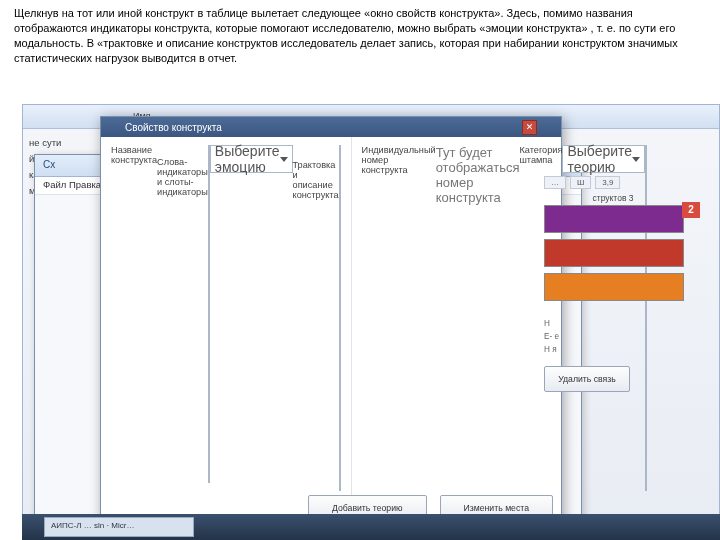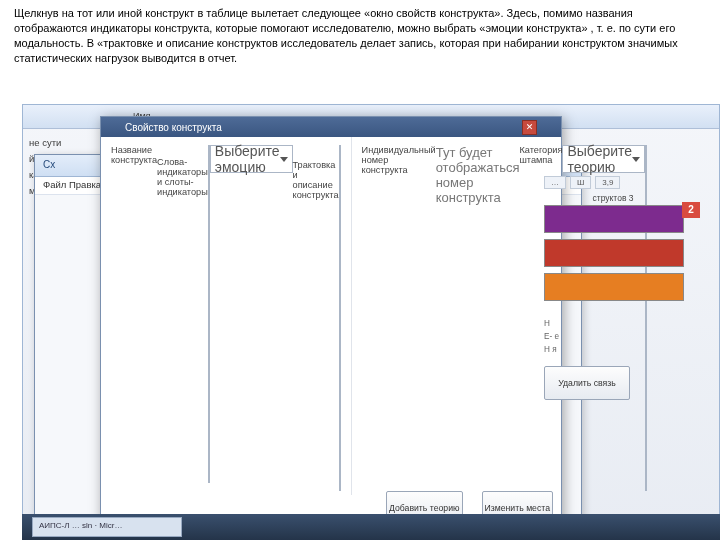--- a/index.html
+++ b/index.html
@@ -19,39 +19,39 @@
   .dlg-close{width:15px;height:15px;background:#c74a3e;border:1px solid #8a2e24;color:#fff;font-size:9px;text-align:center;line-height:13px}
   .dlg-body{position:absolute;top:20px;bottom:50px;left:0;right:0;display:flex}
   .col{flex:1;padding:8px 10px 4px;display:flex;flex-direction:row;font-size:9px;color:#333}
   .col:first-child{border-right:1px solid #e0e4eb}
   .lbl{font-size:9.2px;color:#444;margin-bottom:4px}
   .note{font-size:13px;color:#777;margin-bottom:8px}
   .listbox{flex:1;border:1px solid #abb6c6;background:#fff;margin-bottom:8px}
   .combo{height:18px;border:1px solid #abb6c6;background:#fff;display:flex;align-items:center;justify-content:space-between;padding:13px 4px;font-size:14px;color:#555}
   .arrow{width:0;height:0;border-left:4px solid transparent;border-right:4px solid transparent;border-top:5px solid #555}
   .multiline{flex:1;border:1px solid #abb6c6;background:#fff;margin-bottom:0}
-  .dlg-foot1{position:absolute;bottom:24px;left:0;right:0;height:26px;display:flex;align-items:center;gap:19px;padding:0 8px}
+  .dlg-foot1{position:absolute;bottom:24px;left:0;right:0;height:26px;display:flex;align-items:center;gap:13px;padding:0 8px}
   .dlg-foot2{position:absolute;bottom:0;left:0;right:0;height:24px;display:flex;align-items:center;gap:6px;padding:0 8px;background:#efefef}
-  .btn{height:34px;border:1px solid #9aa6b8;background:linear-gradient(#fdfdfd,#e7ebf1);font-size:8.7px;color:#333;padding:0 2px;display:flex;align-items:center;justify-content:center;border-radius:2px;white-space:nowrap}
+  .btn{height:26px;border:1px solid #9aa6b8;background:linear-gradient(#fdfdfd,#e7ebf1);font-size:8.7px;color:#333;padding:0 23px;display:flex;align-items:center;justify-content:center;border-radius:2px;white-space:nowrap}
   .btn.wide{flex:0 0 auto}
   .spacer{flex:1}
   .right-panel{position:absolute;top:72px;right:36px;width:140px;}
   .rp-tabs{display:flex;font-size:8px;gap:4px;margin-bottom:2px;color:#555}
   .rp-tabs span{border:1px solid #c1cbd8;padding:1px 6px;background:#eef2f8}
   .rp-head{font-size:8.5px;color:#444;margin:4px 0 2px;text-align:center;padding-right:2px}
   .swatch{height:28px;margin-bottom:6px;border:1px solid #888}
   .sw-purple{background:#7d2b8e}
   .sw-red{background:#c0392b}
   .sw-orange{background:#e67e22}
   .num-box{position:absolute;right:20px;top:98px;width:18px;height:16px;background:#d94b3f;color:#fff;font-size:10px;text-align:center;line-height:16px;font-weight:bold}
   .rp-lines{font-size:8.2px;color:#666;margin-top:18px}
   .rp-lines div{margin-bottom:4px}
   .rp-btn{margin-top:12px;width:86px}
   .taskbar{position:absolute;bottom:0;left:0;right:0;height:26px;background:linear-gradient(#3a506e,#243449)}
-  .task-item{position:absolute;bottom:3px;left:10px;height:20px;width:150px;background:#d8e2ef;border:1px solid #98a9c1;font-size:8px;color:#334;padding:3px 6px}
+  .task-item{position:absolute;bottom:3px;left:22px;height:20px;width:150px;background:#d8e2ef;border:1px solid #98a9c1;font-size:8px;color:#334;padding:3px 6px}
 </style>
 </head>
 <body>
 
 <p class="para">Щелкнув на тот или иной конструкт в таблице вылетает следующее «окно свойств конструкта». Здесь, помимо названия отображаются индикаторы конструкта, которые помогают исследователю, можно выбрать «эмоции конструкта» , т. е. по сути его модальность. В «трактовке и описание конструктов исследователь делает запись, которая при набирании конструктом значимых статистических нагрузок выводится в отчет.</p>
 
 <div class="stage">
   <div class="bg">
     <div class="bg-header">
       <span style="font-size:9px;color:#3b3b3b;padding-left:110px">Имя</span>

